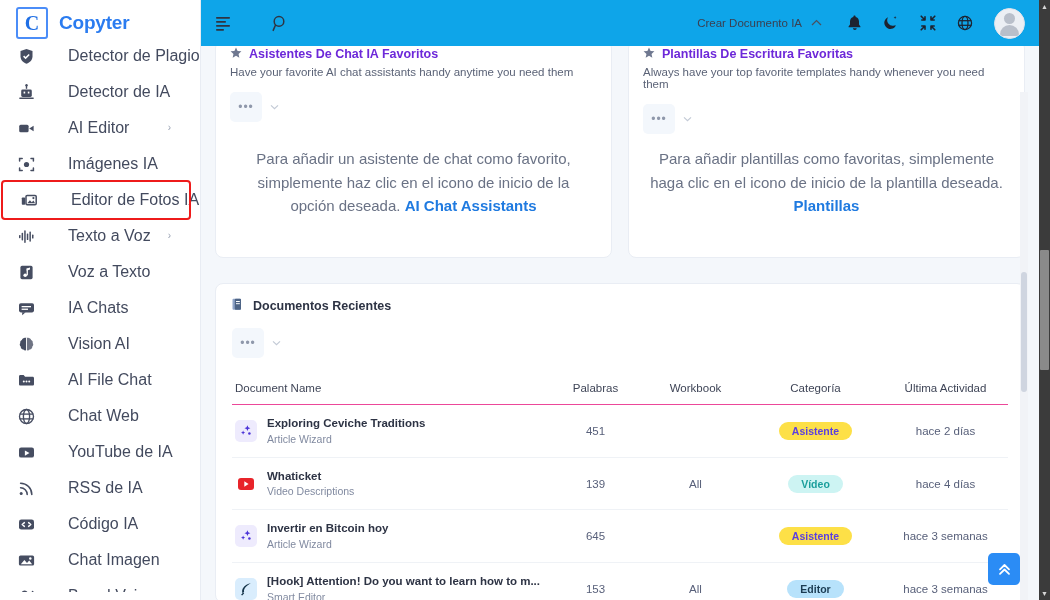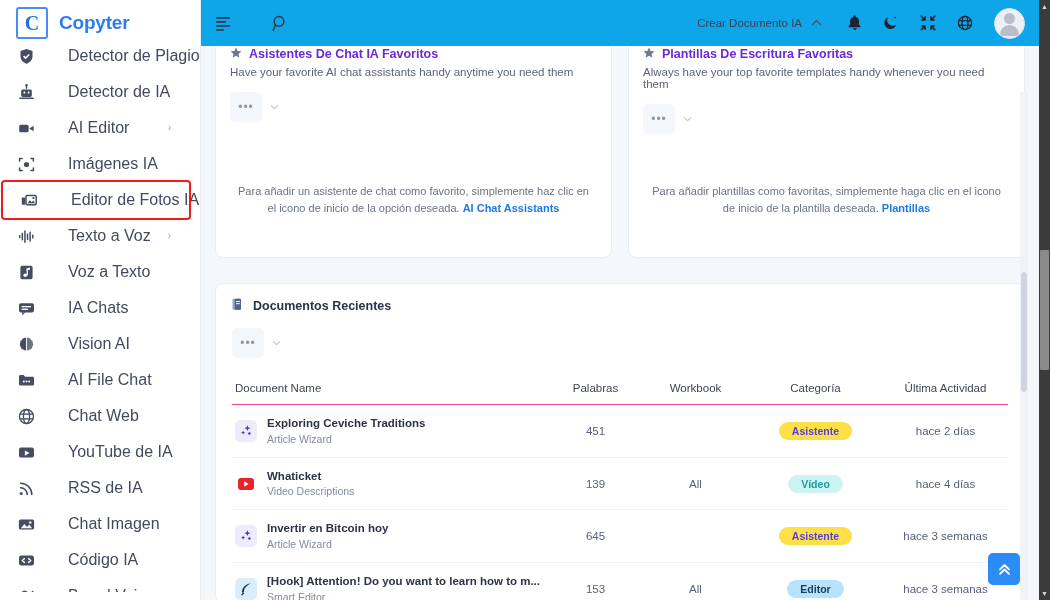--- a/index.html
+++ b/index.html
@@ -203,21 +203,21 @@
     display: flex; align-items: center; justify-content: center;
     cursor: pointer;
   }
   .dots-box .dots { letter-spacing: 1px; color: #8f98ab; font-size: 12px; line-height: 1; }
   .dots-wrap { display: flex; align-items: center; gap: 8px; }
   .mini-caret { color: #c3cad6; font-size: 9px; line-height: 1; margin-top: 14px; }
   .pcard-hint {
     margin-top: auto;
     margin-bottom: 28px;
     text-align: center;
-    font-size: 11px;
+    font-size: 15px;
     color: #6a7par;
     color: #6a7285;
     line-height: 1.55;
     padding: 0 6px;
   }
   .pcard-hint a { color: #1f7ae0; font-weight: bold; text-decoration: none; }
 
   
   #docs {
     margin: 25px 14px 0 14px;
@@ -481,35 +481,35 @@
               <path d="M2.6 3.2A11.2 11.2 0 0 1 13.8 14.4"></path>
               <path d="M2.6 7.8a6.6 6.6 0 0 1 6.6 6.6"></path>
               <circle cx="3.2" cy="13.6" r="1.5" fill="#464d61" stroke="none"></circle>
             </svg>
           </span>
           <span class="nav-label">RSS de IA</span>
         </div>
         <div class="nav-item">
           <span class="nav-ico">
             <svg xmlns="http://www.w3.org/2000/svg" width="17" height="17" viewBox="0 0 17 17">
+              <rect x="1" y="3.4" width="15" height="10.2" rx="2.4" fill="#464d61"></rect>
+              <path d="M6.4 6.6L4.2 8.5l2.2 1.9M10.6 6.6l2.2 1.9-2.2 1.9" stroke="#fff" stroke-width="1.4" fill="none" stroke-linecap="round" stroke-linejoin="round"></path>
+            </svg>
+          </span>
+          <span class="nav-label">Código IA</span>
+        </div>
+        <div class="nav-item">
+          <span class="nav-ico">
+            <svg xmlns="http://www.w3.org/2000/svg" width="17" height="17" viewBox="0 0 17 17">
               <rect x="0.9" y="3.4" width="15.2" height="10.2" rx="1.6" fill="#464d61"></rect>
               <path d="M2.8 12.2l3.6-4.3 2.6 3 2.2-2.4 2.9 3.7z" fill="#fff"></path>
               <circle cx="12.3" cy="6.4" r="1.25" fill="#fff"></circle>
             </svg>
           </span>
           <span class="nav-label">Chat Imagen</span>
-        </div>
-        <div class="nav-item">
-          <span class="nav-ico">
-            <svg xmlns="http://www.w3.org/2000/svg" width="17" height="17" viewBox="0 0 17 17">
-              <rect x="1" y="3.4" width="15" height="10.2" rx="2.4" fill="#464d61"></rect>
-              <path d="M6.4 6.6L4.2 8.5l2.2 1.9M10.6 6.6l2.2 1.9-2.2 1.9" stroke="#fff" stroke-width="1.4" fill="none" stroke-linecap="round" stroke-linejoin="round"></path>
-            </svg>
-          </span>
-          <span class="nav-label">Código IA</span>
         </div>
         <div class="nav-item">
           <span class="nav-ico">
             <svg xmlns="http://www.w3.org/2000/svg" width="17" height="17" viewBox="0 0 17 17">
               <circle cx="6.6" cy="5.4" r="3" fill="#464d61"></circle>
               <path d="M1.2 14.4c0-3 2.4-5 5.4-5 1.2 0 2.3.3 3.2.9" stroke="#464d61" stroke-width="1.6" fill="none" stroke-linecap="round"></path>
               <path d="M12.3 5.6a4 4 0 0 1 0 5.6M14.5 3.6a7 7 0 0 1 0 9.6" stroke="#464d61" stroke-width="1.45" fill="none" stroke-linecap="round"></path>
             </svg>
           </span>
           <span class="nav-label">Brand Voice</span>

